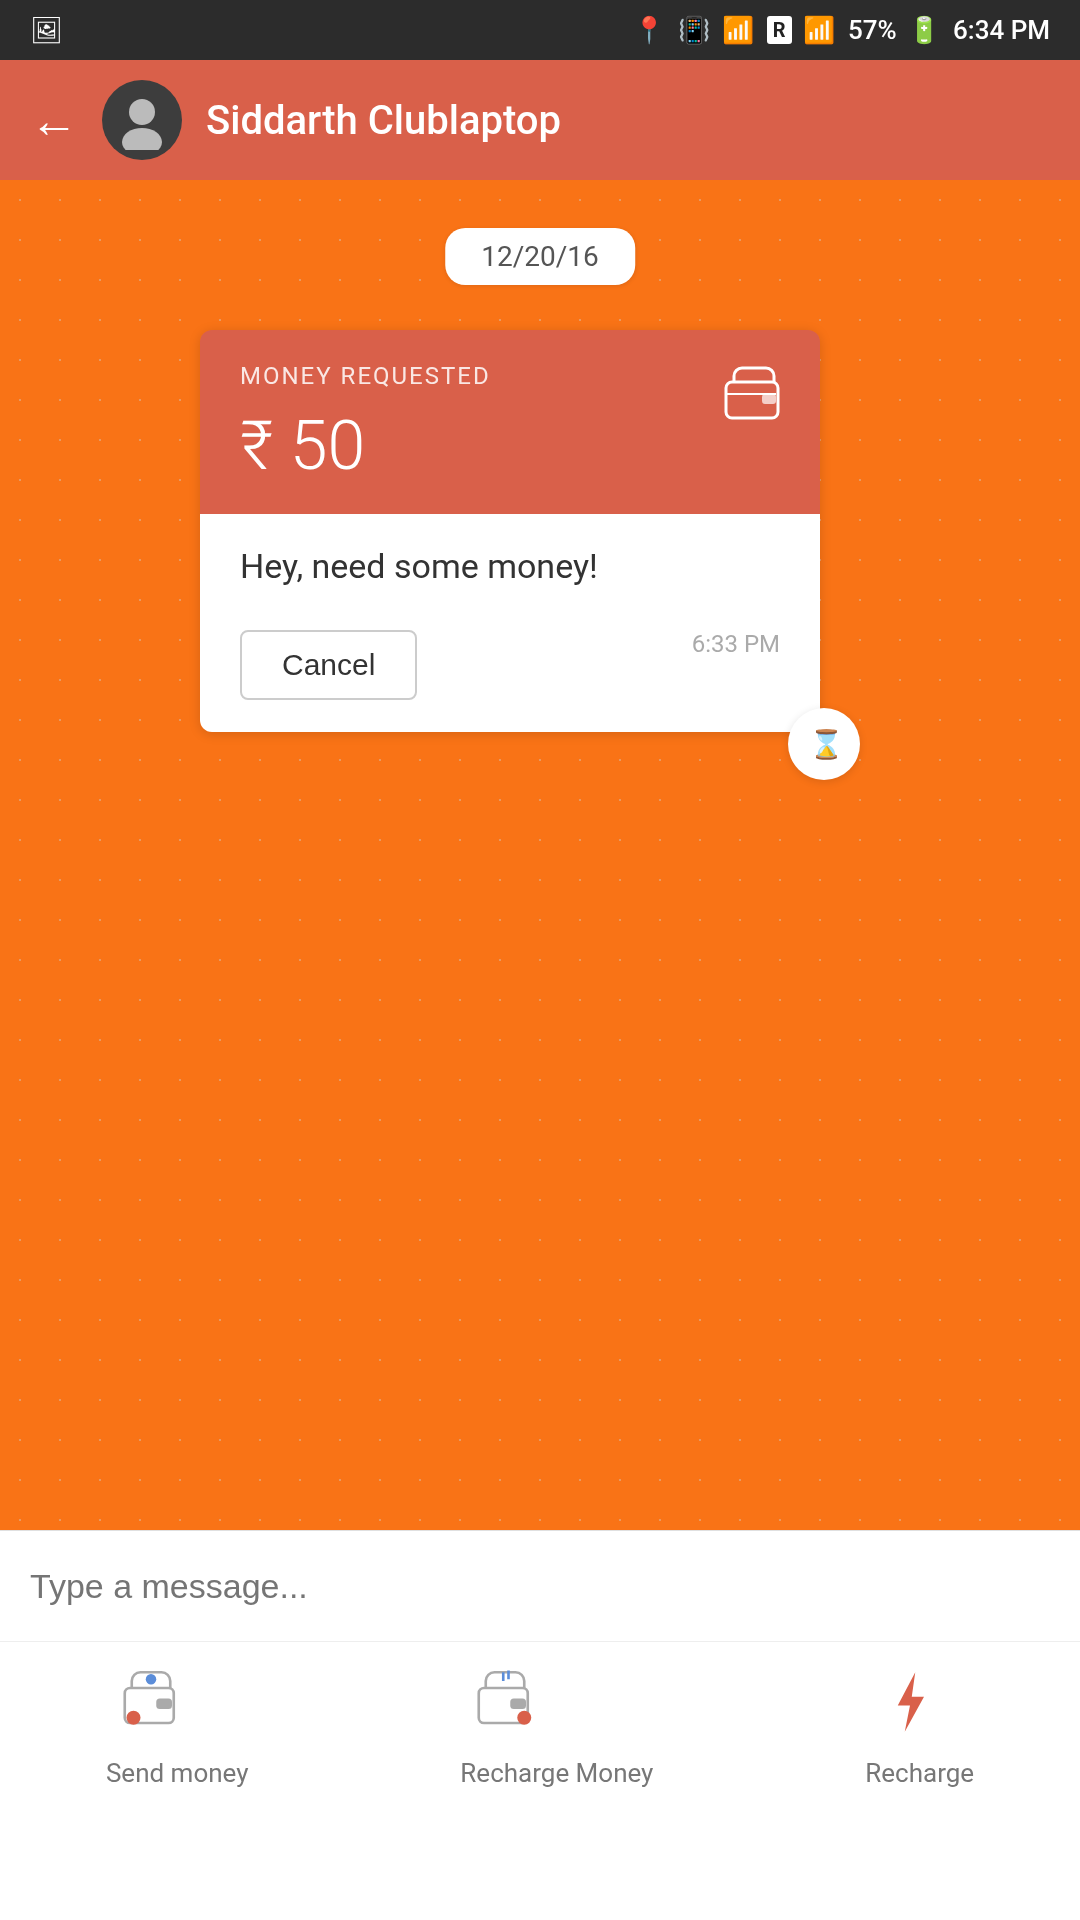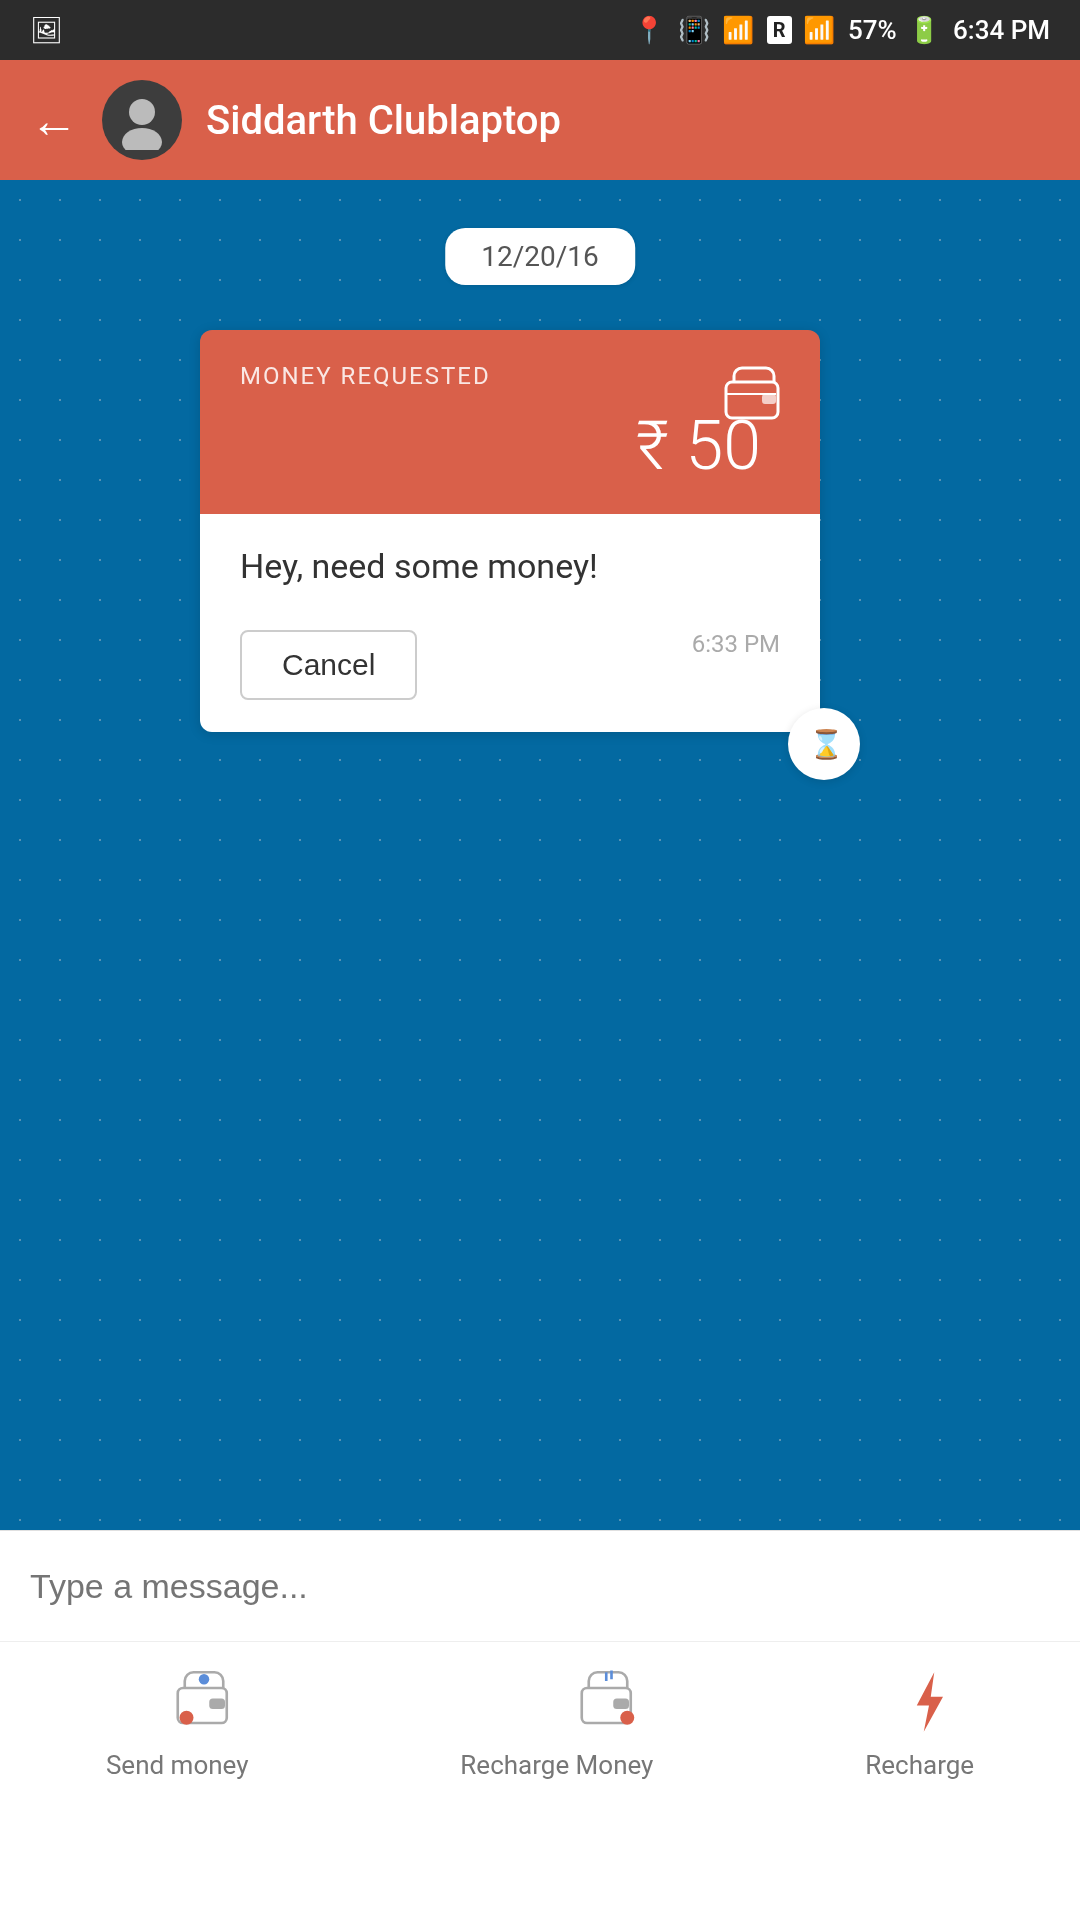--- a/index.html
+++ b/index.html
@@ -58,21 +58,21 @@
     .header-name {
       color: white;
       font-size: 40px;
       font-weight: 500;
     }
 
     
     .chat-area {
       width: 100%;
       height: 1350px;
-      background: #0369a1;
+      background: #f97316;
       position: relative;
       overflow: hidden;
     }
 
     
     .chat-area::before {
       content: '';
       position: absolute;
       top: 0; left: 0; right: 0; bottom: 0;
       background-image: 
@@ -116,21 +116,20 @@
       color: rgba(255,255,255,0.85);
       font-size: 24px;
       letter-spacing: 2px;
       text-transform: uppercase;
       margin-bottom: 16px;
     }
     .money-amount {
       color: white;
       font-size: 68px;
       font-weight: 300;
-      text-align: right;
     }
     .wallet-icon {
       position: absolute;
       top: 32px;
       right: 36px;
       width: 64px;
       height: 64px;
       color: rgba(255,255,255,0.8);
     }
     .money-card-body {
@@ -208,22 +207,22 @@
     .bottom-actions {
       display: flex;
       justify-content: space-around;
       align-items: center;
       padding: 20px 0 40px 0;
       border-top: 1px solid #eee;
     }
     .action-item {
       display: flex;
       flex-direction: column;
-      align-items: flex-end;
-      gap: 8px;
+      align-items: flex-start;
+      gap: 16px;
       cursor: pointer;
     }
     .action-icon-wrap {
       width: 90px;
       height: 80px;
       display: flex;
       align-items: center;
       justify-content: center;
     }
     .action-label {

